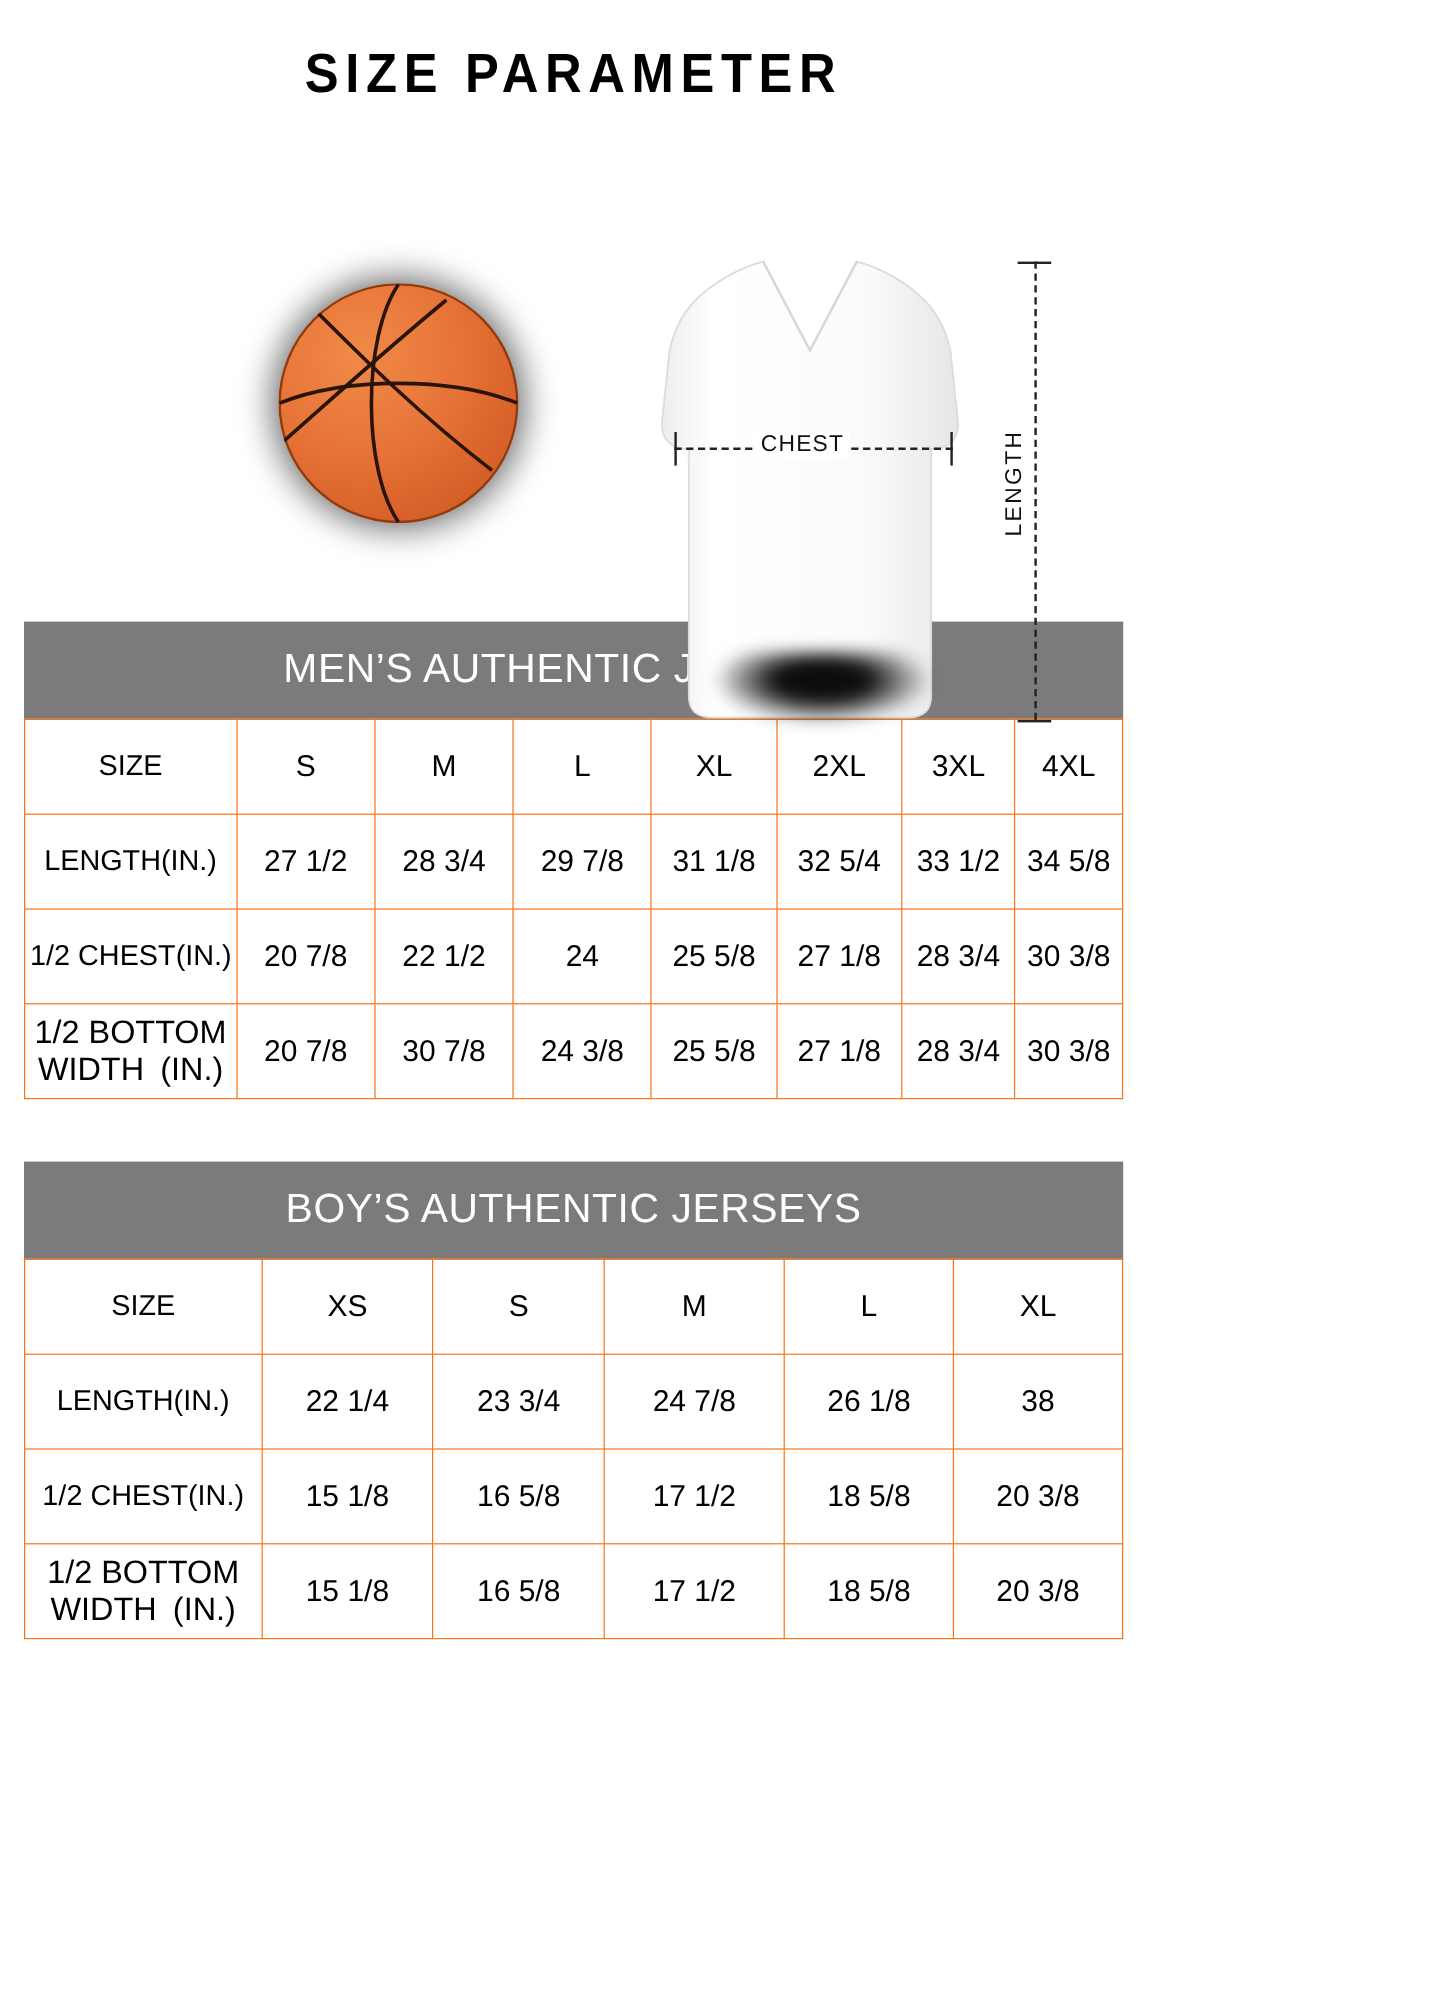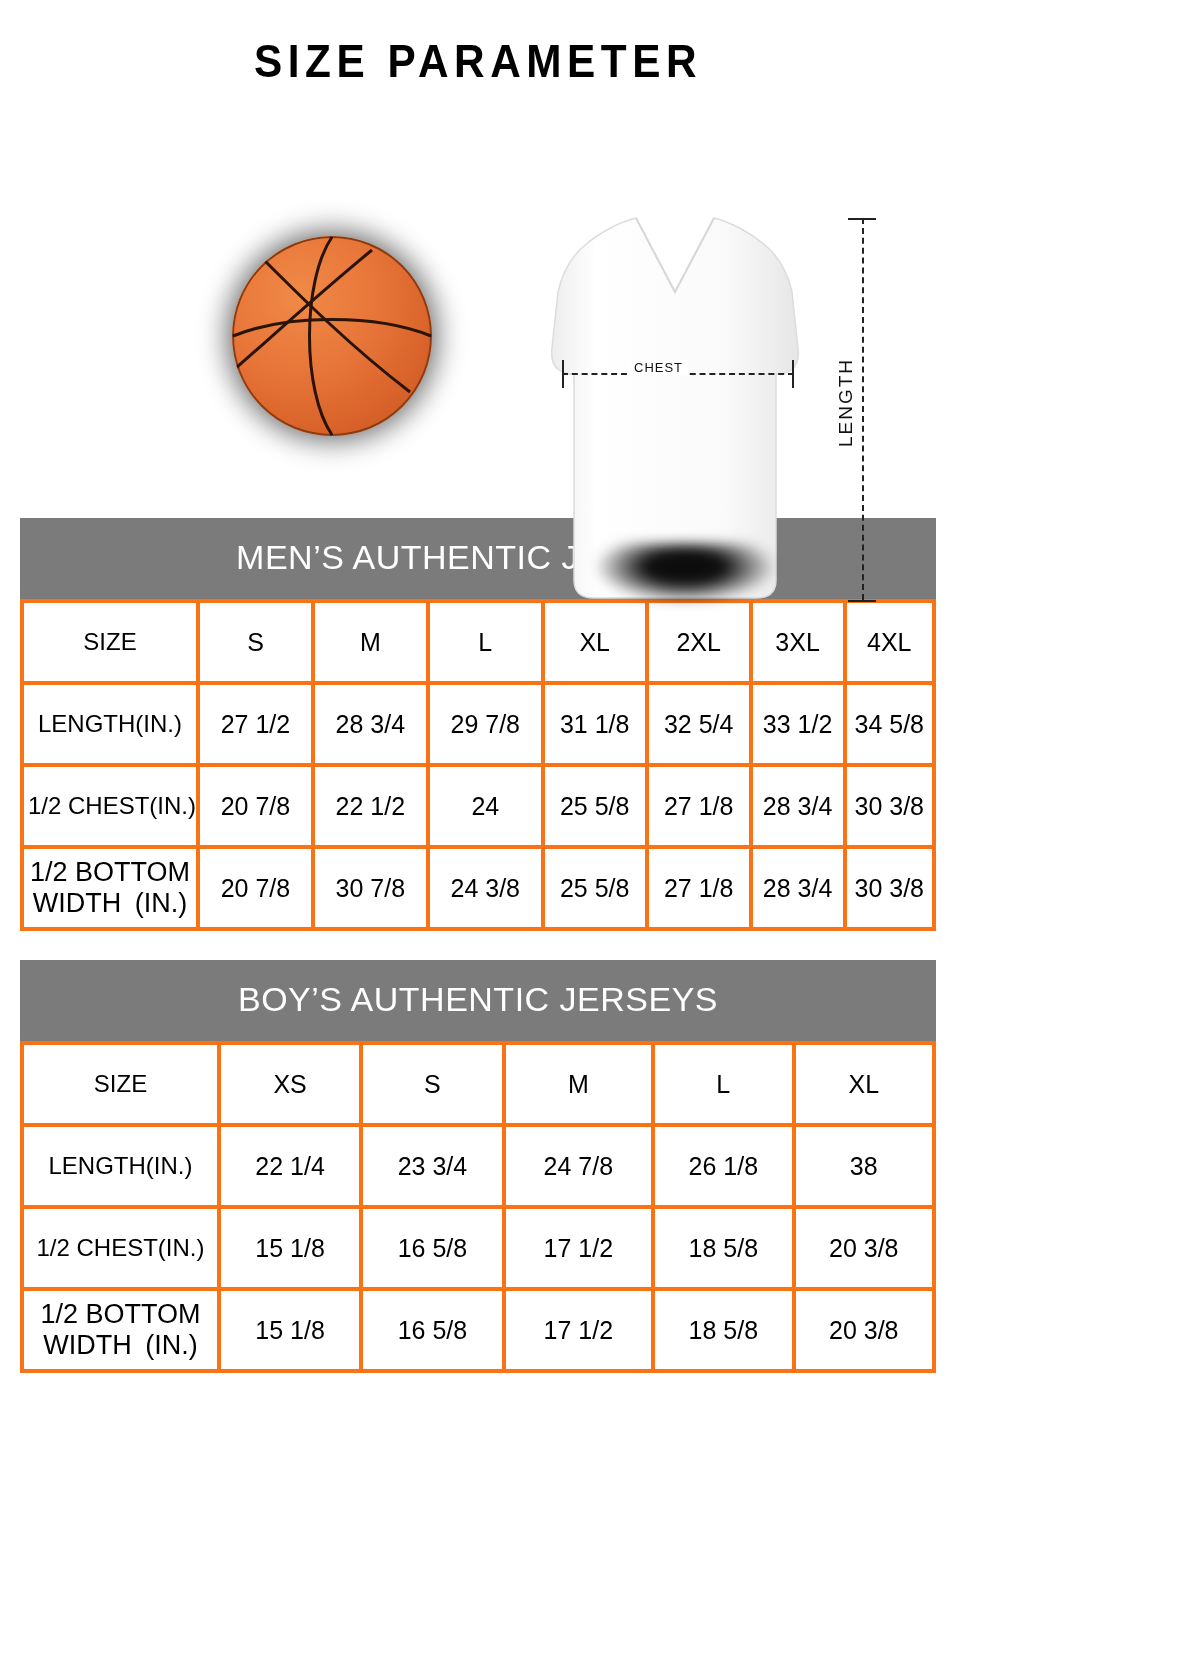--- a/index.html
+++ b/index.html
@@ -106,21 +106,21 @@
     border-left: 2px solid #222;
   }
   .chest-cap-l { left: 562px; }
   .chest-cap-r { left: 792px; }
   .chest-label {
     position: absolute;
     left: 629px;
     top: 272px;
     background: #ffffff;
     padding: 0 5px;
-    font-size: 13px;
+    font-size: 19px;
     letter-spacing: 1px;
     color: #111;
   }
 
   .length-line {
     position: absolute;
     left: 862px;
     top: 130px;
     height: 382px;
     border-left: 2px dashed #222;
@@ -144,37 +144,37 @@
     transform: rotate(180deg);
     background: #ffffff;
     padding: 5px 0;
   }
 
   
   .table-block {
     margin: 0 20px;
   }
   .table-block.second {
-    margin-top: 29px;
+    margin-top: 52px;
   }
   .tbl-header {
     background: #7b7b7b;
     color: #ffffff;
     text-align: center;
     font-size: 34px;
     padding: 20px 0 22px;
     letter-spacing: 0.5px;
   }
   table {
     width: 100%;
     border-collapse: collapse;
     table-layout: fixed;
   }
   table td {
-    border: 4px solid #f97316;
+    border: 1px solid #f97316;
     text-align: center;
     font-size: 25px;
     height: 74px;
     padding: 2px 4px;
     white-space: nowrap;
   }
   .men-tbl td:first-child,
   .boy-tbl td:first-child {
     font-size: 24px;
   }

